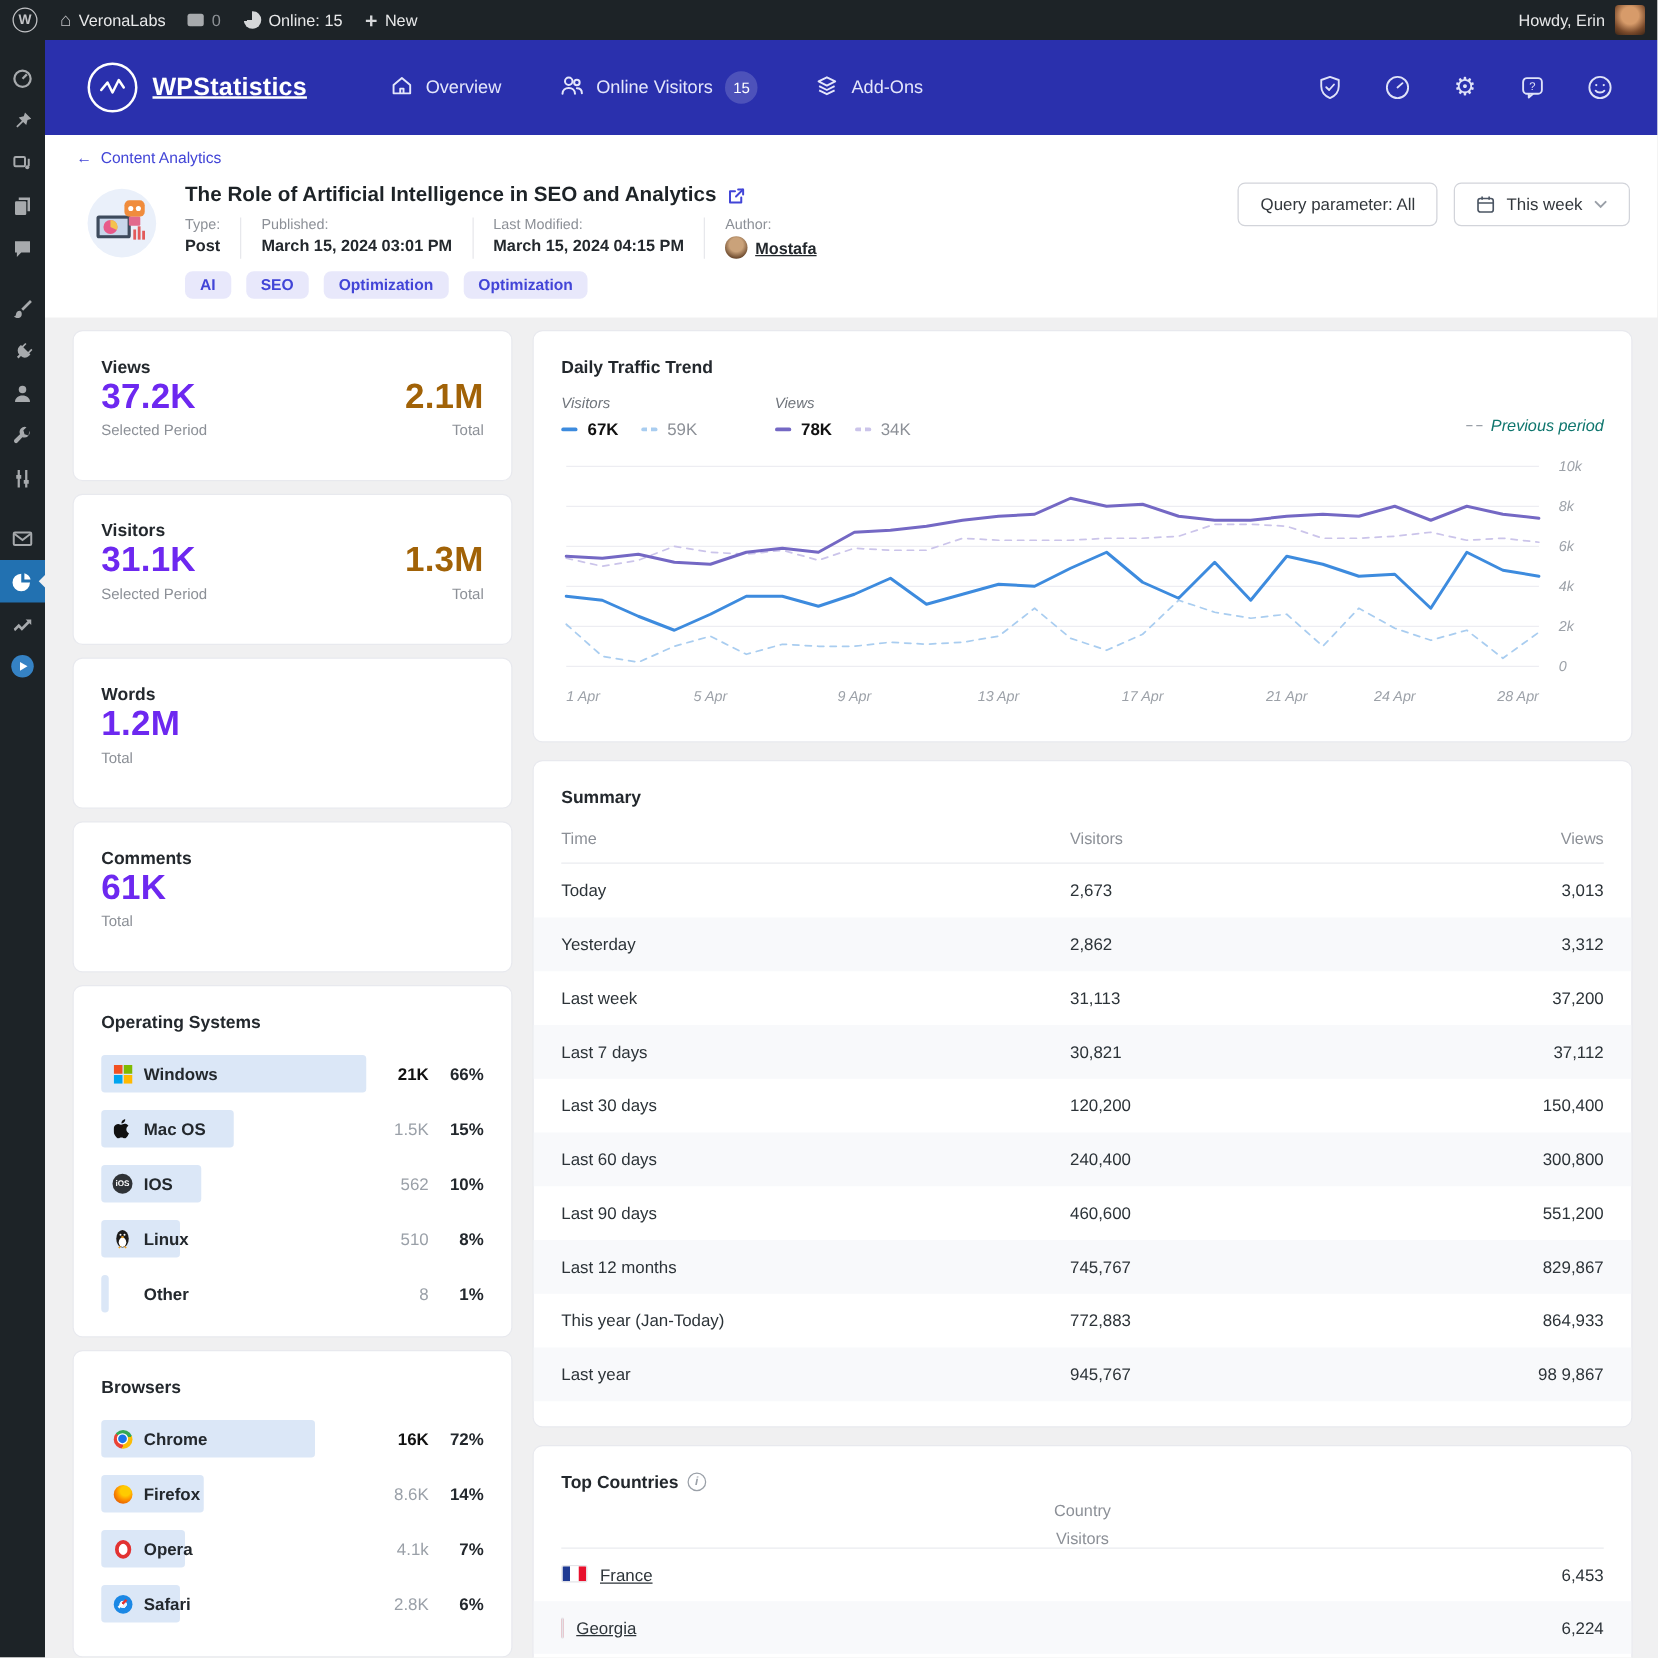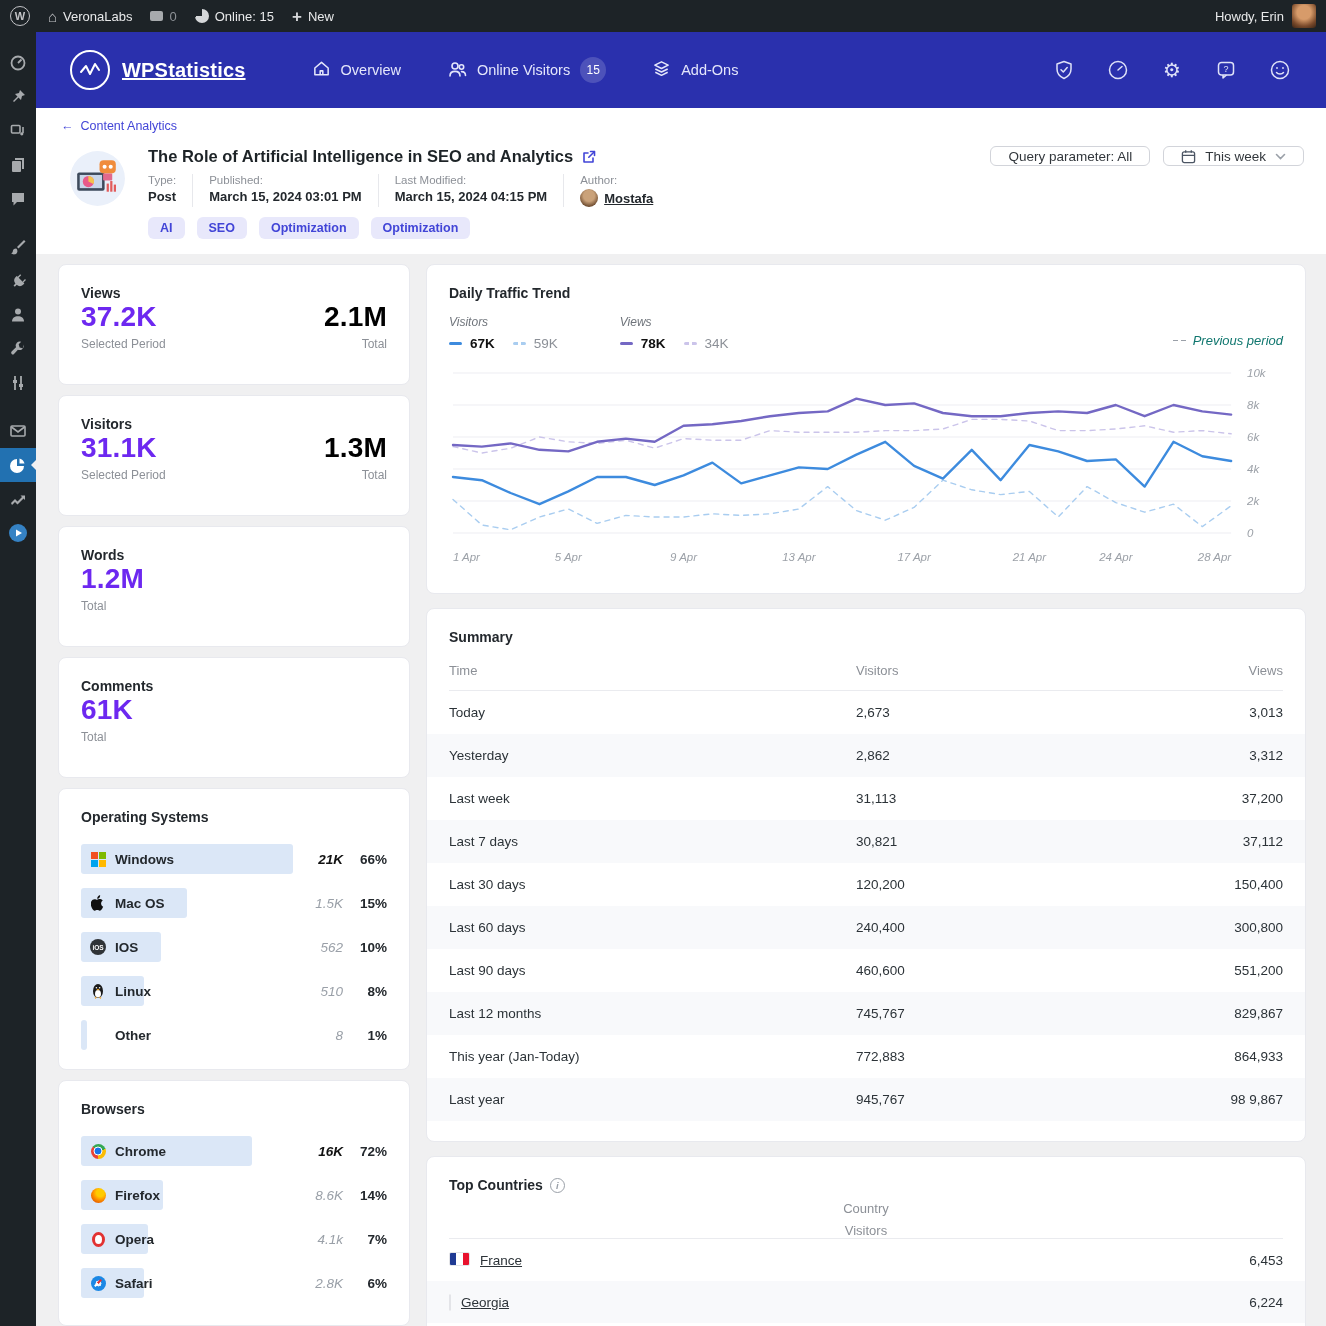--- a/index.html
+++ b/index.html
@@ -62,46 +62,46 @@
   .meta-group:first-child { padding-left:0; border-left:none; }
   .meta-label { font-size:11.5px; color:#8c9097; }
   .meta-value { font-size:13px; font-weight:700; color:#23282d; margin-top:3px; display:flex; align-items:center; gap:6px; }
   .author-av { width:18px; height:18px; border-radius:50%;
     background:radial-gradient(circle at 50% 38%, #caa27a 0 38%, #6c4a2e 75%, #2e2016 100%); }
   .underline { text-decoration:underline; cursor:pointer; }
   .tags { display:flex; gap:12px; margin-top:10px; }
   .tag { background:#e8e8fb; color:#4245d7; font-size:12.5px; font-weight:600;
     padding:4px 12px; border-radius:6px; cursor:pointer; }
   .hdr-actions { position:absolute; right:22px; top:38px; display:flex; gap:13px; }
-  .btn { height:20px; background:#fff; border:1px solid #d2d4da; border-radius:6px;
+  .btn { height:35px; background:#fff; border:1px solid #d2d4da; border-radius:6px;
     display:inline-flex; align-items:center; gap:9px; padding:0 17px; font-size:13.5px; color:#32373c; cursor:pointer; }
   
   .content { position:absolute; left:36px; top:252px; right:0; bottom:0;
     padding:12px 20px 0 22px; display:flex; gap:16px; }
   .col-left { width:352px; flex:none; display:flex; flex-direction:column; gap:10px; }
   .col-right { flex:1; display:flex; flex-direction:column; gap:14px; }
   .card { background:#fff; border:1px solid #e8e9ee; border-radius:8px; padding:20px 22px; }
   .card-title { font-size:14px; font-weight:700; color:#23282d; }
   .stat-card { height:130px; }
   .stat-row { display:flex; justify-content:space-between; align-items:center; }
   .stat-num { font-size:28px; font-weight:700; letter-spacing:.2px; }
   .stat-num.purple { color:#6d28f0; }
-  .stat-num.dark { color:#000000; }
+  .stat-num.dark { color:#a16207; }
   .stat-sub { font-size:12px; color:#8c9097; margin-top:4px; }
   .stat-right { text-align:right; }
   
   .usage-card-os { height:282px; }
   .usage-rows { margin-top:12px; }
   .usage-row { display:flex; align-items:center; height:44px; }
   .usage-track { position:relative; flex:1; height:30px; }
   .usage-bar { position:absolute; left:0; top:0; height:100%; background:#dbe7f7; border-radius:3px; }
   .usage-label { position:relative; display:flex; align-items:center; gap:9px; height:100%;
     padding-left:9px; font-size:13.5px; font-weight:600; color:#23282d; }
   .usage-icon { display:inline-flex; width:16px; justify-content:center; }
-  .usage-count { width:46px; text-align:right; font-size:13.5px; color:#9aa0a8; flex:none;font-style:italic; }
+  .usage-count { width:46px; text-align:right; font-size:13.5px; color:#9aa0a8; flex:none; }
   .usage-count.bold { color:#111; font-weight:700; }
   .usage-pct { width:44px; text-align:right; font-size:13.5px; font-weight:700; color:#23282d; flex:none; }
   .ios-badge { width:16px; height:16px; background:#2f3337; color:#fff; border-radius:50%;
     display:inline-flex; align-items:center; justify-content:center; font-size:6.5px; font-weight:700; }
   .br-ic { width:15px; height:15px; border-radius:50%; display:inline-block; position:relative; }
   .br-chrome { background:conic-gradient(from -50deg, #34a853 0 120deg, #fbbc05 120deg 235deg, #ea4335 235deg 360deg); }
   .br-chrome::after { content:""; position:absolute; left:50%; top:50%; width:7px; height:7px;
     transform:translate(-50%,-50%); background:#1a73e8; border:1.6px solid #fff; border-radius:50%; }
   .br-firefox { background:radial-gradient(circle at 62% 32%, #ffcb00 0 28%, #ff9500 50%, #e66000 78%, #cc3d00 100%); }
   .br-opera { width:13px; height:15px; border:3px solid #e23232; border-radius:50%; background:#fff; }

